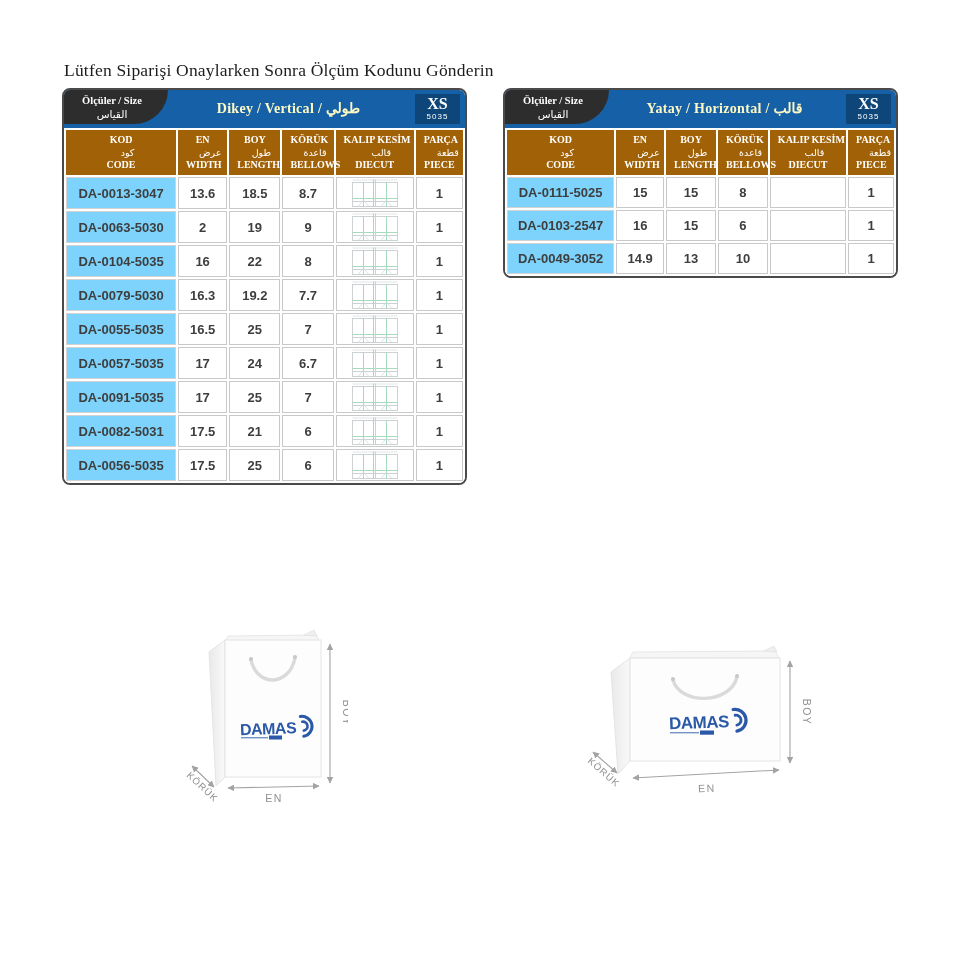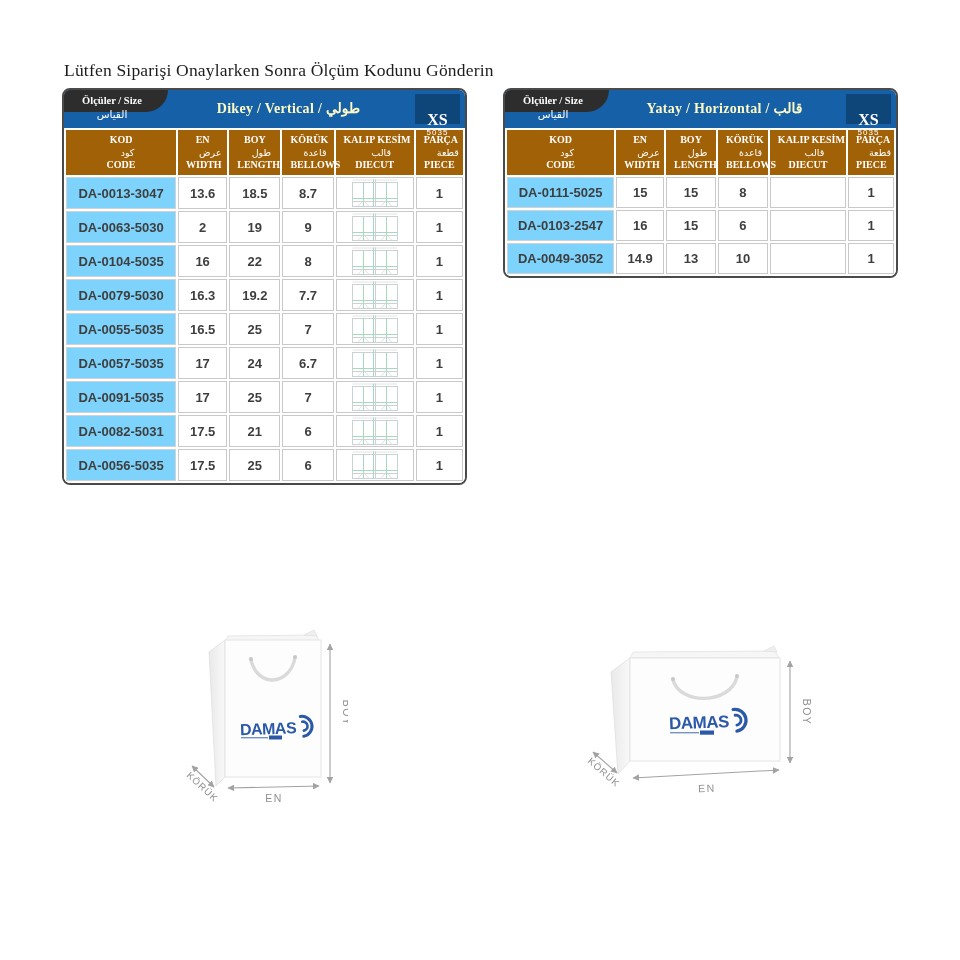--- a/index.html
+++ b/index.html
@@ -15,35 +15,35 @@
   
   .size-table {
     position:absolute; background:#fff;
     border:2px solid #4a4a4a; border-radius:8px; overflow:hidden;
   }
   #table-vertical   { left:62px;  top:88px; width:405px; }
   #table-horizontal { left:503px; top:88px; width:395px; }
 
   .table-topbar { position:relative; height:38px; background:#1660a8; }
   .size-badge {
-    position:absolute; left:0; top:0; width:104px; height:22px;
+    position:absolute; left:0; top:0; width:104px; height:34px;
     background:#2d2d2d; border-radius:0 0 58px 0;
     color:#fff; text-align:center; padding:4px 10px 0 2px;
   }
   .size-badge .l1 { font-family:"Liberation Serif",serif; font-weight:bold; font-size:10.5px; line-height:13px; }
   .size-badge .l2 { font-family:"DejaVu Sans",sans-serif; font-size:10.5px; line-height:14px; }
   .topbar-title {
     position:absolute; left:104px; right:56px; top:0; height:38px; line-height:38px;
     text-align:center; color:#fef9c3;
     font-family:"Liberation Serif",serif; font-weight:bold; font-size:14px; letter-spacing:.3px;
     white-space:nowrap;
   }
   .xs-box {
     position:absolute; right:5px; top:4px; width:45px; height:30px;
-    background:#0f4679; color:#fff; text-align:center; padding-top:18px;
+    background:#0f4679; color:#fff; text-align:center; padding-top:2px;
   }
   .xs-box .xs  { display:block; font-family:"Liberation Serif",serif; font-weight:bold; font-size:16px; line-height:16px; }
   .xs-box .num { display:block; font-size:8px; line-height:9px; letter-spacing:1px; }
 
   table.spec { width:100%; table-layout:fixed; border-collapse:separate; border-spacing:2px; background:#fff; }
   .spec col.c-code    { width:27.3%; }
   .spec col.c-width   { width:12.2%; }
   .spec col.c-length  { width:12.7%; }
   .spec col.c-bellows { width:12.7%; }
   .spec col.c-diecut  { width:19.4%; }

